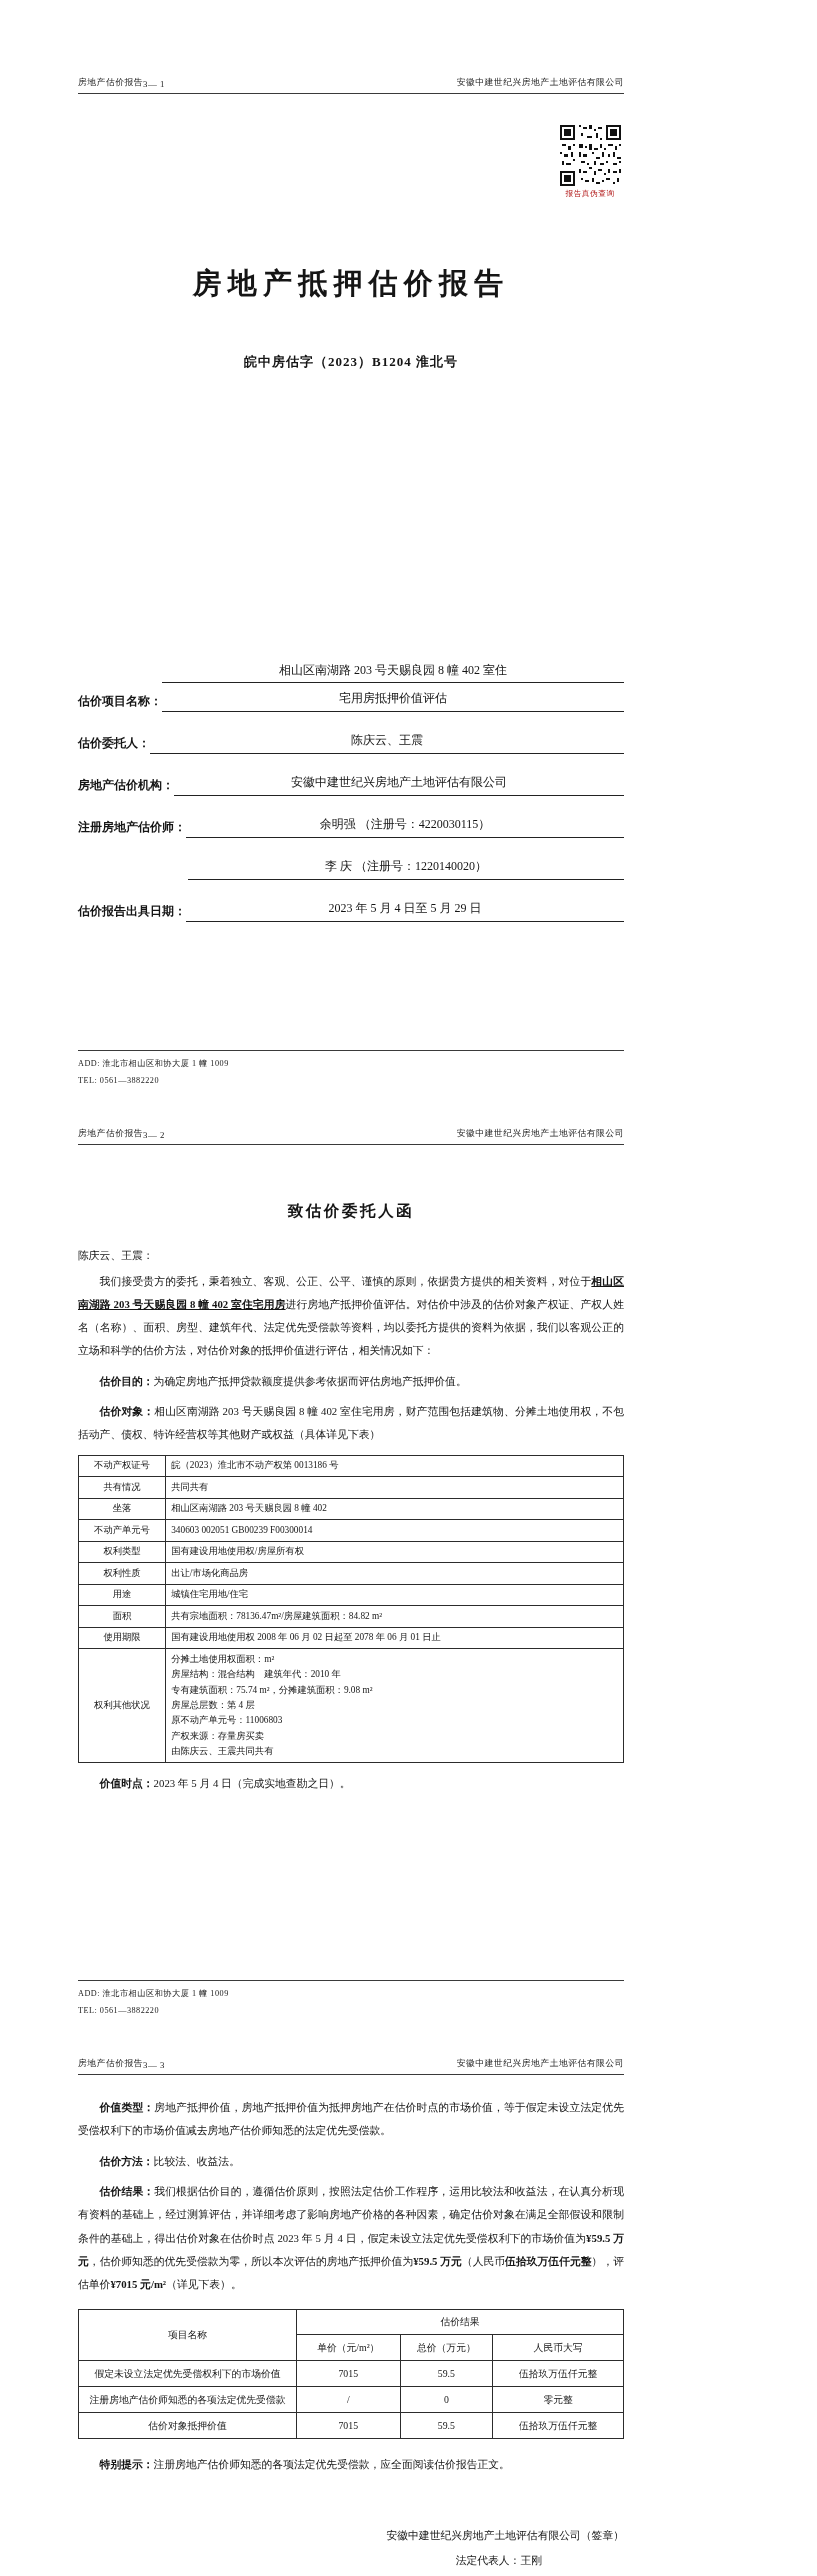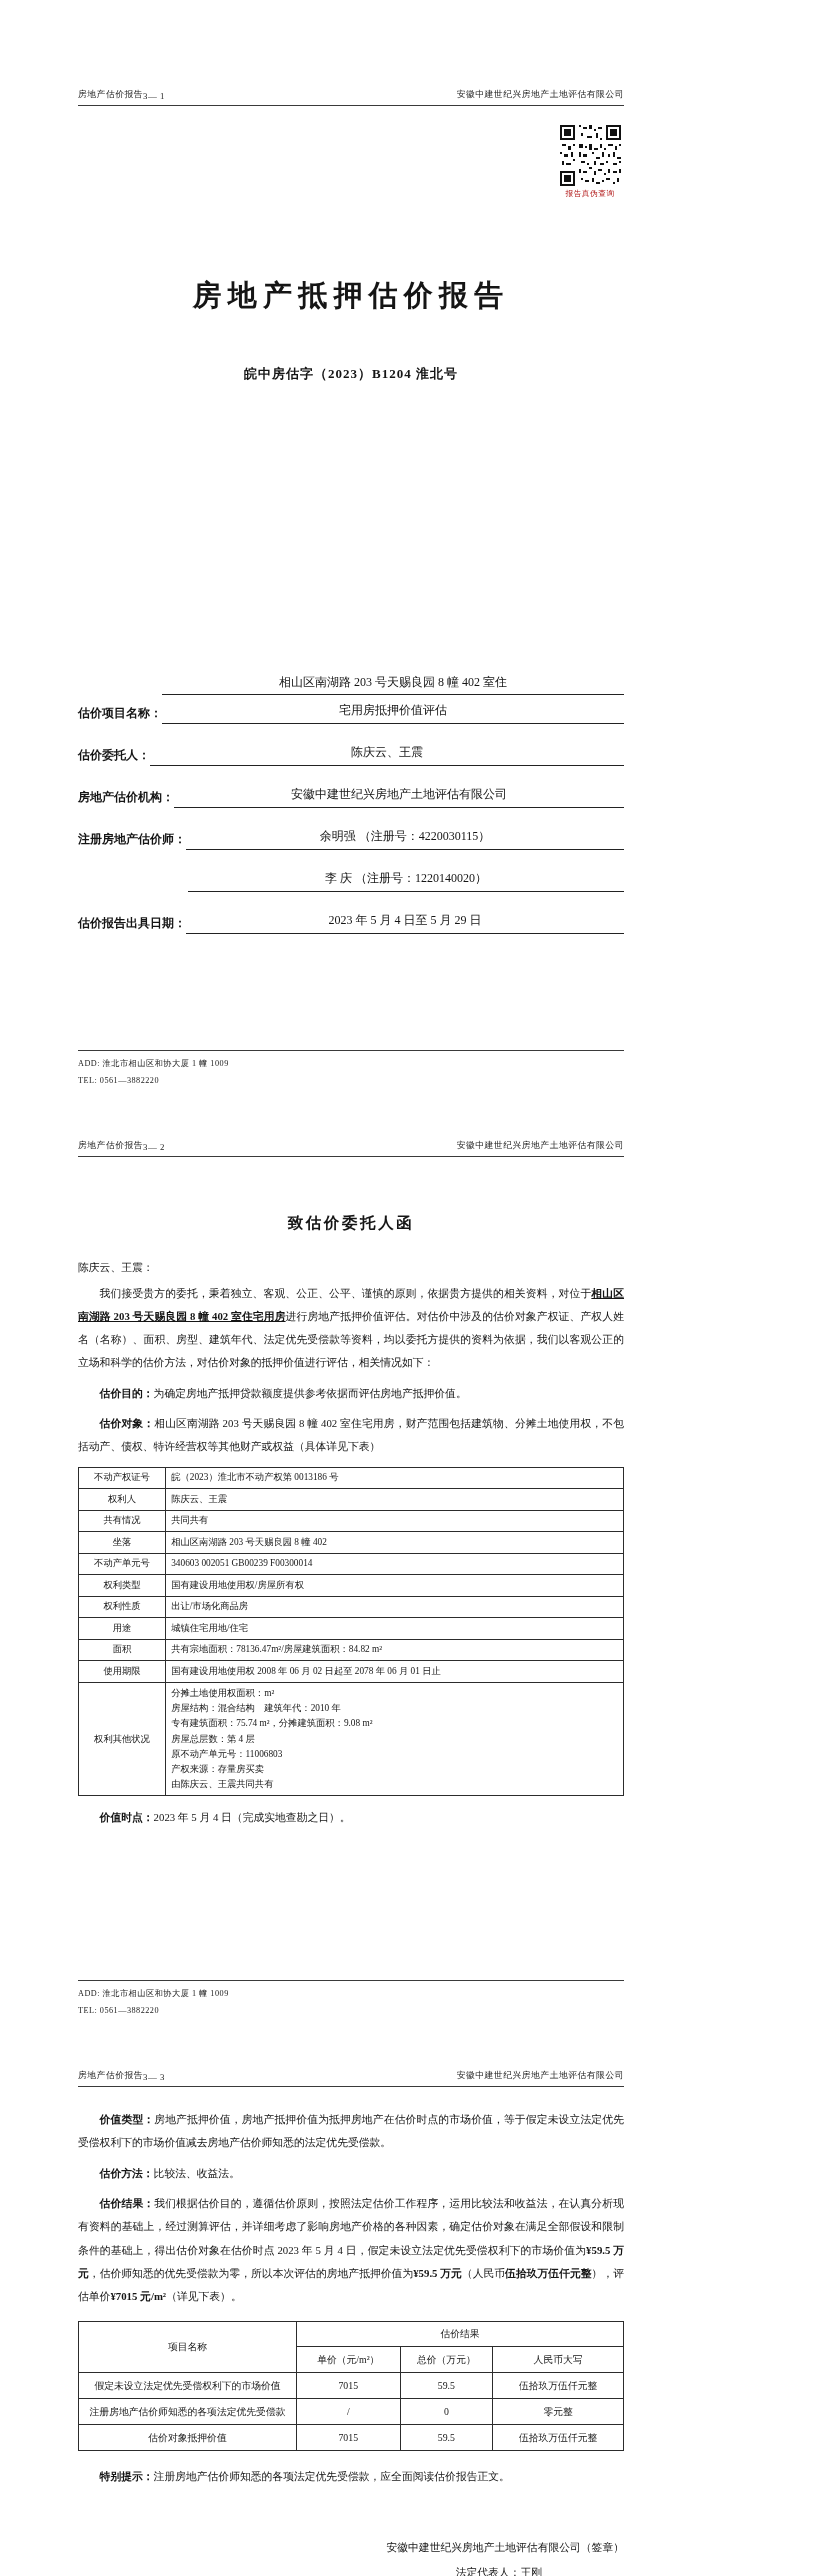--- a/index.html
+++ b/index.html
@@ -4,21 +4,21 @@
 <style>
   * { box-sizing: border-box; }
   html, body { margin: 0; padding: 0; }
   body { background: #ffffff; }
   .doc {
     width: 818px;
     background: #ffffff;
     color: #151515;
     font-family: "Liberation Serif", "DejaVu Serif", serif;
   }
-  .page { position: relative; width: 702px; padding: 12px 78px; overflow: hidden; }
+  .page { position: relative; width: 702px; padding: 0 78px; overflow: hidden; }
   .page-1 { height: 1103px; }
   .page-2 { height: 930px; }
   .page-3 { height: 1267px; }
 
   .page-header {
     display: flex; justify-content: space-between; align-items: flex-end;
     border-bottom: 0.5px solid #3a3a3a; padding-bottom: 3.6px;
     font-size: 8.8px; letter-spacing: 0.5px; color: #222;
   }
   .page-1 .page-header { padding-top: 77px; }
@@ -240,24 +240,20 @@
 
     <p class="para indent mt14"><span class="b">估价对象：</span><span>相山区南湖路 203 号天赐良园 8 幢 402 室住宅用房，财产范围包括建筑物、分摊土地使用权，不包括动产、债权、特许经营权等其他财产或权益（具体详见下表）</span></p>
 
     <table class="property-table">
       <tbody>
         <tr>
           <td class="pt-label">不动产权证号</td>
           <td class="pt-value">皖（2023）淮北市不动产权第 0013186 号</td>
         </tr>
         <tr>
-          <td class="pt-label">权利人</td>
-          <td class="pt-value">陈庆云、王震</td>
-        </tr>
-        <tr>
           <td class="pt-label">共有情况</td>
           <td class="pt-value">共同共有</td>
         </tr>
         <tr>
           <td class="pt-label">坐落</td>
           <td class="pt-value">相山区南湖路 203 号天赐良园 8 幢 402</td>
         </tr>
         <tr>
           <td class="pt-label">不动产单元号</td>
           <td class="pt-value">340603 002051 GB00239 F00300014</td>

